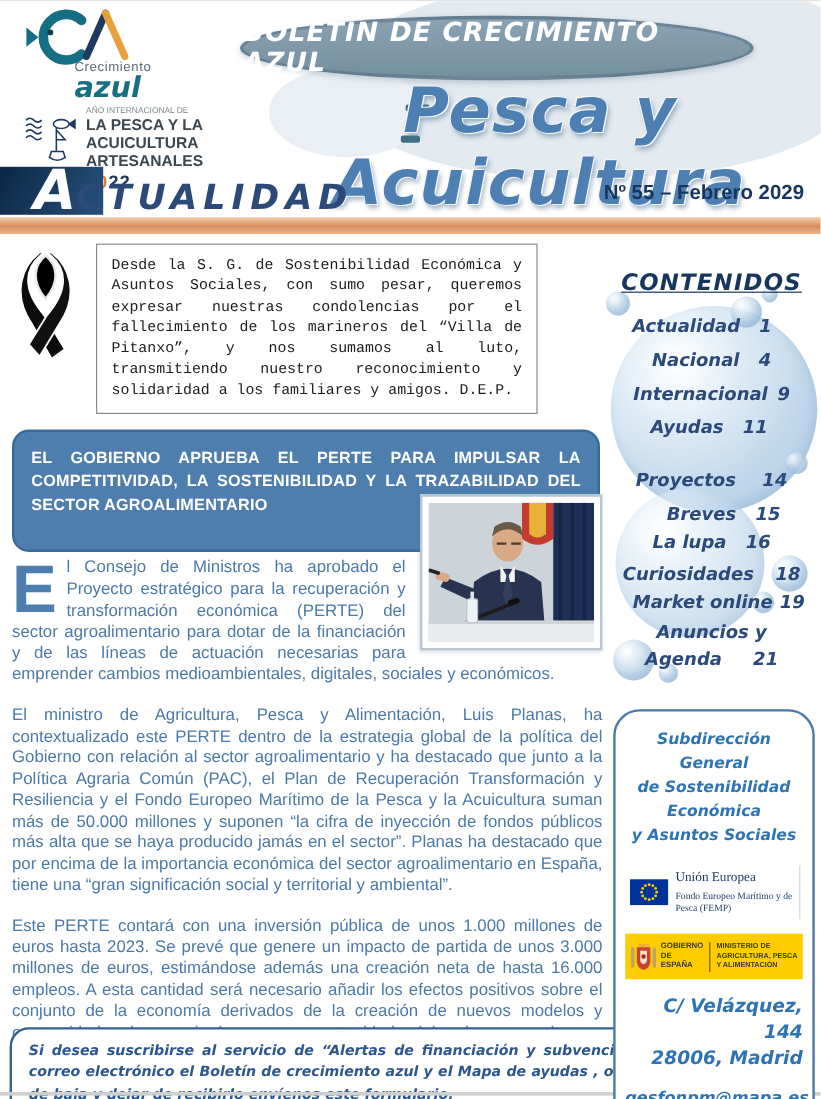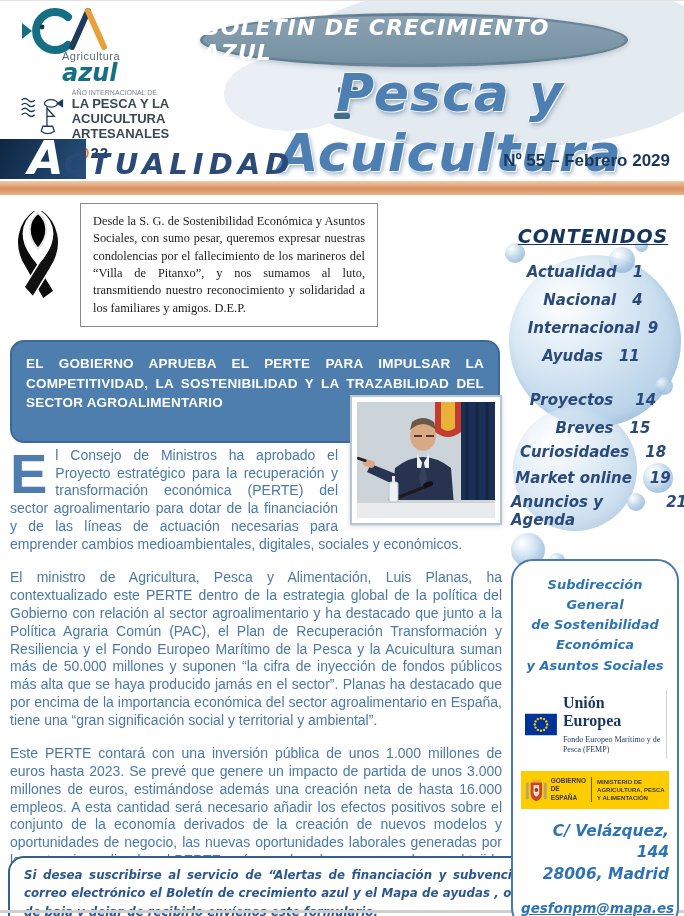--- a/index.html
+++ b/index.html
@@ -42,22 +42,22 @@
   .orange-band { width:100%; height:14px; background:linear-gradient(#f2cba8,#d98f5d 55%,#e8b48b); }
 
   
   .main-col { position:absolute; left:10px; top:202px; width:492px; }
   .sidebar  { position:absolute; left:505px; top:196px; width:176px; height:660px; }
 
   
   .condolence-row { display:flex; align-items:flex-start; }
   .ribbon-wrap { width:62px; flex:0 0 62px; padding-top:4px; }
   .condolence-box { margin-left:8px; border:1.5px solid #8a8a8a; background:#fff; padding:9px 12px;
-                    font-family:Liberation Serif, serif; font-size:12.4px; color:#1c1c1c;
-                    text-align:justify; line-height:1.4; width:298px; }
+                    font-family:Liberation Mono, monospace; font-size:12.4px; color:#1c1c1c;
+                    text-align:justify; line-height:1.4; width:368px; }
 
   
   .headline-box { margin-top:13px; width:490px; background:#4d7ead; border:2px solid #3a6a9a; border-radius:14px;
                   padding:12px 14px 28px 14px; color:#fff; font-weight:bold; font-size:13.5px;
                   line-height:1.45; text-align:justify; letter-spacing:.2px; }
   .article-body { margin-top:4px; color:#4b79a8; font-size:14px; line-height:1.27; }
   .photo-frame { float:right; position:relative; z-index:2; width:152px; background:#fff;
                  border:2px solid #b9c6d2; padding:5px; margin:-52px 0 8px 12px;
                  box-shadow:0 1px 4px rgba(100,120,140,.35); }
   .photo-frame svg { display:block; }
@@ -89,21 +89,21 @@
   .toc-item:nth-child(9){ gap:6px; transform:translateX(6px); margin-bottom:6px; }
   .toc-item:nth-child(10){ display:block; text-align:center; line-height:1.45; }
   .toc-item:nth-child(10) .pg { margin-left:26px; }
 
   .org-box { position:relative; z-index:1; margin-top:30px; width:168px; margin-left:6px;
              border:2.5px solid #4a7aab; border-radius:22px; padding:14px 8px 12px 8px; background:#fff; }
   .org-title { text-align:center; font-family:"DejaVu Sans", sans-serif; font-style:italic; font-weight:bold;
                font-size:13px; color:#2e74b5; line-height:1.55; }
   .eu-block { display:flex; align-items:center; margin:14px 2px 0 2px; border-right:1px solid #cfd6dc; padding:4px 2px; }
   .eu-text { margin-left:6px; font-family:"Liberation Serif", serif; color:#17365d; }
-  .eu-title { font-size:16px; font-weight:bold; display:block; }
+  .eu-title { font-size:11px; font-weight:normal; display:block; }
   .eu-sub { font-size:8px; display:block; margin-top:5px; line-height:1.25; }
   .gov-band { display:flex; align-items:center; margin:12px 0 0 0; background:#ffcc00; padding:5px 4px; }
   .gov-label { font-size:6.5px; font-weight:bold; color:#3a3a3a; line-height:1.3; margin-left:3px; padding-right:5px; border-right:1px solid #6b5b00; }
   .ministry { font-size:6px; font-weight:bold; color:#3a3a3a; line-height:1.35; margin-left:5px; width:72px; }
   .address { text-align:right; margin-top:12px; font-family:"DejaVu Sans", sans-serif; font-style:italic;
              font-weight:bold; font-size:15.5px; color:#2e74b5; line-height:1.4; }
   .email { display:block; text-align:center; margin-top:14px; font-family:"DejaVu Sans", sans-serif;
            font-style:italic; font-weight:bold; font-size:13.5px; color:#2e74b5; text-decoration:underline; }
 
   
@@ -128,21 +128,21 @@
 
     <div class="brand">
       <svg width="95" height="52" viewBox="0 0 95 52">
         <path d="M48 10 A19 19 0 1 0 48 38" fill="none" stroke="#156f83" stroke-width="8" stroke-linecap="round"></path>
         <path d="M12 24 L2 16 L2 32 Z" fill="#156f83"></path>
         <circle cx="22" cy="20" r="2.4" fill="#0d3b47"></circle>
         <path d="M52 40 L68 4" stroke="#1f3a5c" stroke-width="6" stroke-linecap="round"></path>
         <path d="M68 4 L84 40" stroke="#e8a13a" stroke-width="6" stroke-linecap="round"></path>
       </svg>
       <span class="brand-text">
-        <span class="brand-top">Agricultura</span>
+        <span class="brand-top">Crecimiento</span>
         <span class="brand-bottom">azul</span>
       </span>
       <div class="artisanal">
         <svg width="56" height="50" viewBox="0 0 56 50">
           <g stroke="#1f3a5c" stroke-width="1.6" fill="none">
             <path d="M2 8 q4 -4 8 0 q4 4 8 0"></path>
             <path d="M2 14 q4 -4 8 0 q4 4 8 0"></path>
             <path d="M2 20 q4 -4 8 0 q4 4 8 0"></path>
             <path d="M2 26 q4 -4 8 0 q4 4 8 0"></path>
             <ellipse cx="38" cy="12" rx="8" ry="4.5"></ellipse>
@@ -262,20 +262,24 @@
         </div>
       <div class="toc-item">
           <span>Proyectos</span>
           <span class="pg">14</span>
         </div>
       <div class="toc-item">
           <span>Breves</span>
           <span class="pg">15</span>
         </div>
       <div class="toc-item">
+          <span>La lupa</span>
+          <span class="pg">16</span>
+        </div>
+      <div class="toc-item">
           <span>Curiosidades</span>
           <span class="pg">18</span>
         </div>
       <div class="toc-item">
           <span>Market online</span>
           <span class="pg">19</span>
         </div>
       <div class="toc-item"><span>Anuncios y Agenda</span><span class="pg">21</span></div>
     </div>
 

